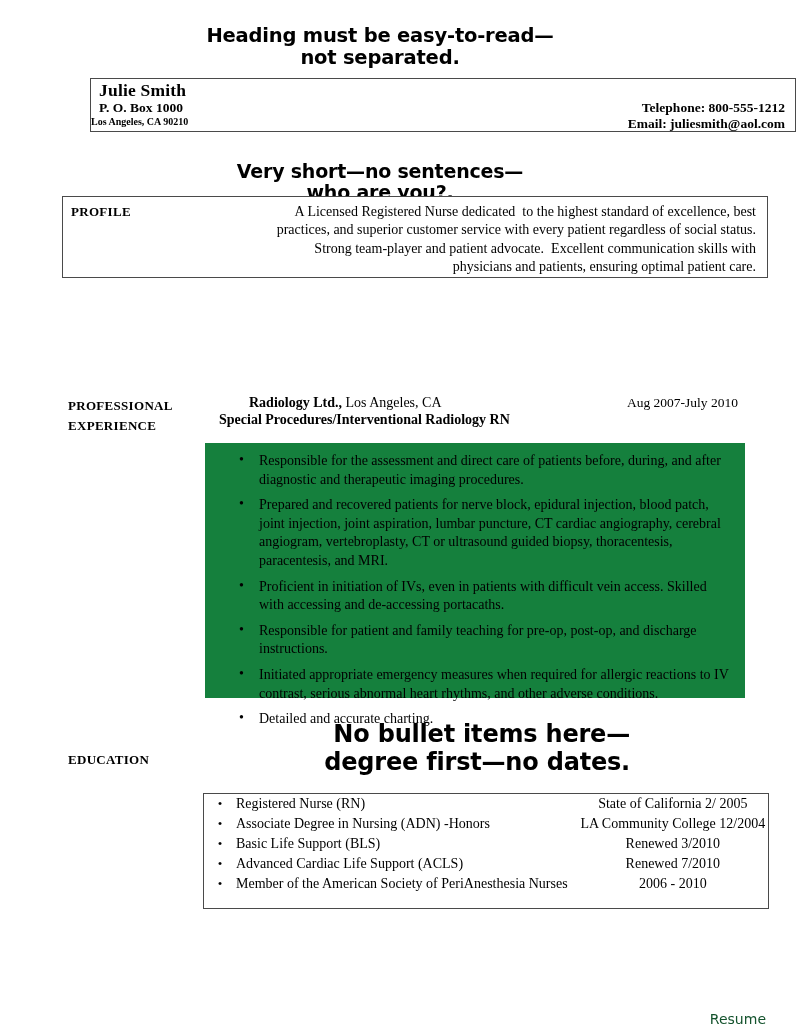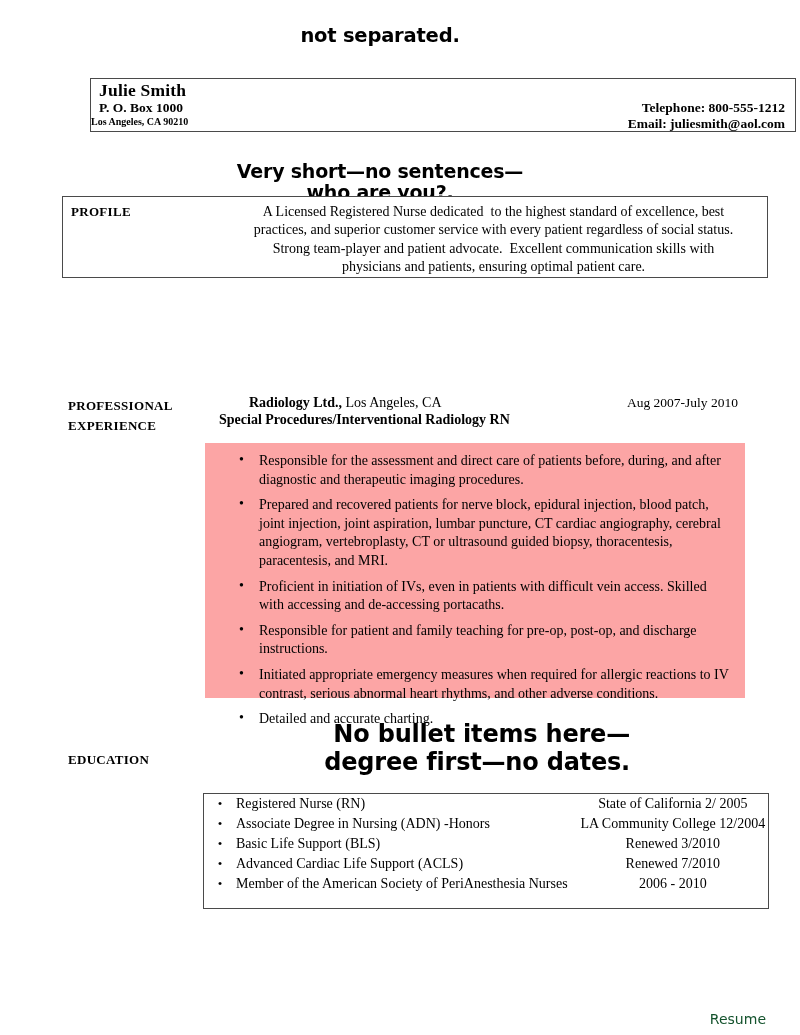--- a/index.html
+++ b/index.html
@@ -103,21 +103,21 @@
     left: 8px; top: 7px;
     font-size: 13px;
     font-weight: bold;
     letter-spacing: 0.3px;
   }
   .profile-text {
     position: absolute;
     left: 168px; top: 6px; width: 525px;
     font-size: 14px;
     line-height: 1.32;
-    text-align: center;
+    text-align: right;
   }
   .profile-text .l { display: block; white-space: pre; }
 
   
   #exp-label {
     position: absolute;
     left: 68px; top: 396px;
     font-size: 13px;
     font-weight: bold;
     letter-spacing: 0.3px;
@@ -212,20 +212,21 @@
     font-size: 14px;
     color: #14532d;
   }
 </style>
 </head>
 <body>
 
 <div id="page">
 
   <div class="annot annot-1">
+    <span class="l">Heading must be easy-to-read—</span>
     <span class="l">not separated.</span>
   </div>
 
   <div class="box" id="contact-box">
     <div class="contact-name">Julie Smith</div>
     <div class="contact-addr1">P. O. Box 1000</div>
     <div class="contact-addr2">Los Angeles, CA 90210</div>
     <div class="contact-tel">Telephone: 800-555-1212</div>
     <div class="contact-email">Email: juliesmith@aol.com</div>
   </div>
@@ -247,21 +248,21 @@
 
 
   <div id="exp-label">
     <span class="l">PROFESSIONAL</span>
     <span class="l">EXPERIENCE</span>
   </div>
   <div id="exp-company"><span class="bold">Radiology Ltd.,</span><span> Los Angeles, CA</span></div>
   <div id="exp-role">Special  Procedures/Interventional Radiology  RN</div>
   <div id="exp-dates">Aug 2007-July 2010</div>
 
-  <div id="exp-bullets" style="background: #fca5a5;">
+  <div id="exp-bullets" style="background: #15803d;">
     <ul>
       <li>Responsible for the assessment and direct care of patients before, during, and after diagnostic and therapeutic imaging procedures.</li>
       <li>Prepared and recovered patients for nerve block, epidural injection, blood patch, joint injection, joint aspiration,  lumbar puncture, CT cardiac angiography, cerebral angiogram, vertebroplasty, CT or ultrasound guided biopsy, thoracentesis, paracentesis, and MRI.</li>
       <li>Proficient in initiation of IVs, even in patients with difficult vein access.  Skilled with accessing and de-accessing portacaths.</li>
       <li>Responsible for patient and family teaching for pre-op, post-op, and discharge instructions.</li>
       <li>Initiated appropriate emergency measures when required for allergic reactions to IV contrast, serious abnormal heart rhythms, and other adverse conditions.</li>
       <li>Detailed and accurate charting.</li>
     </ul>
   </div>
 

